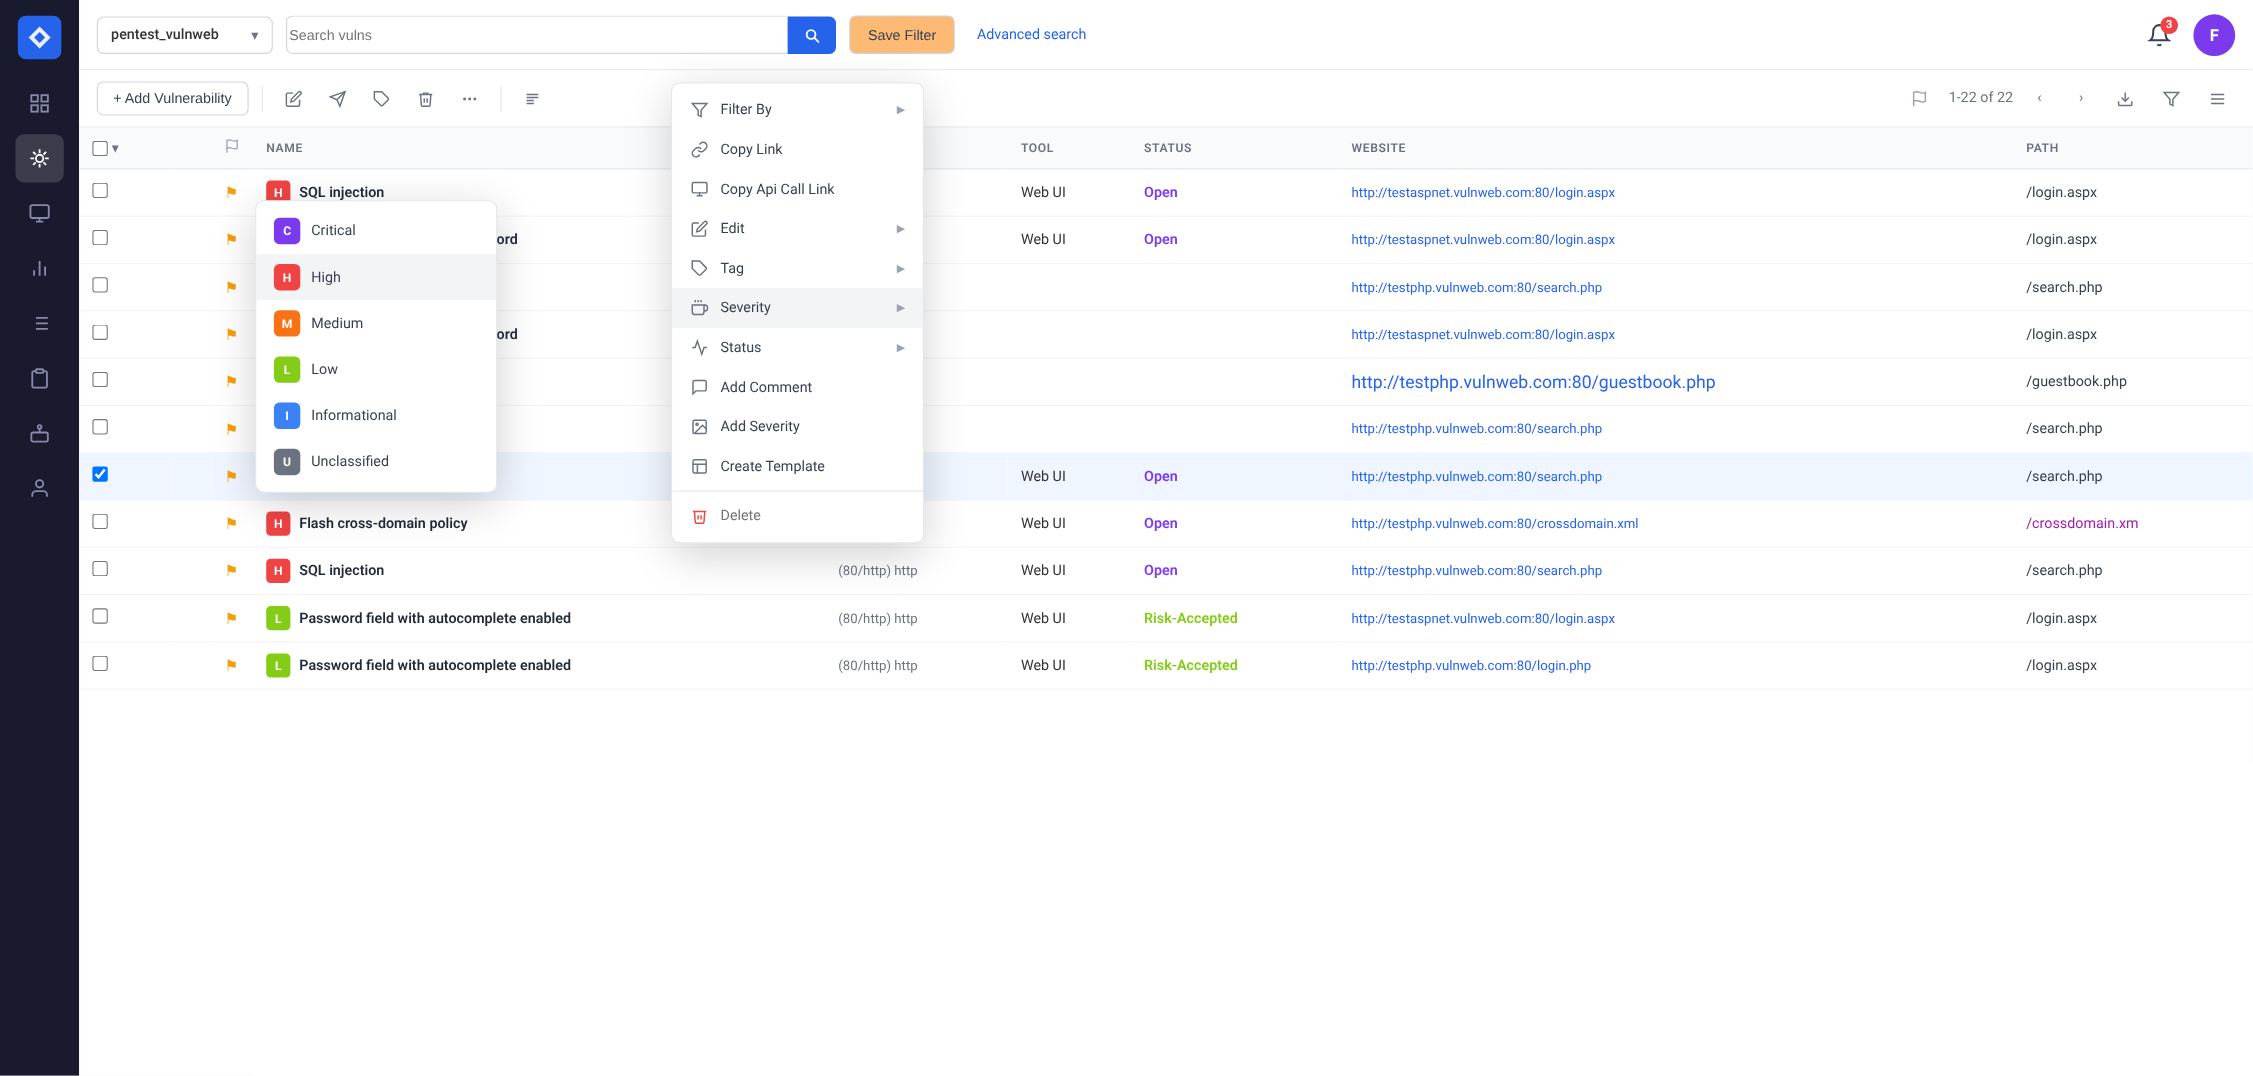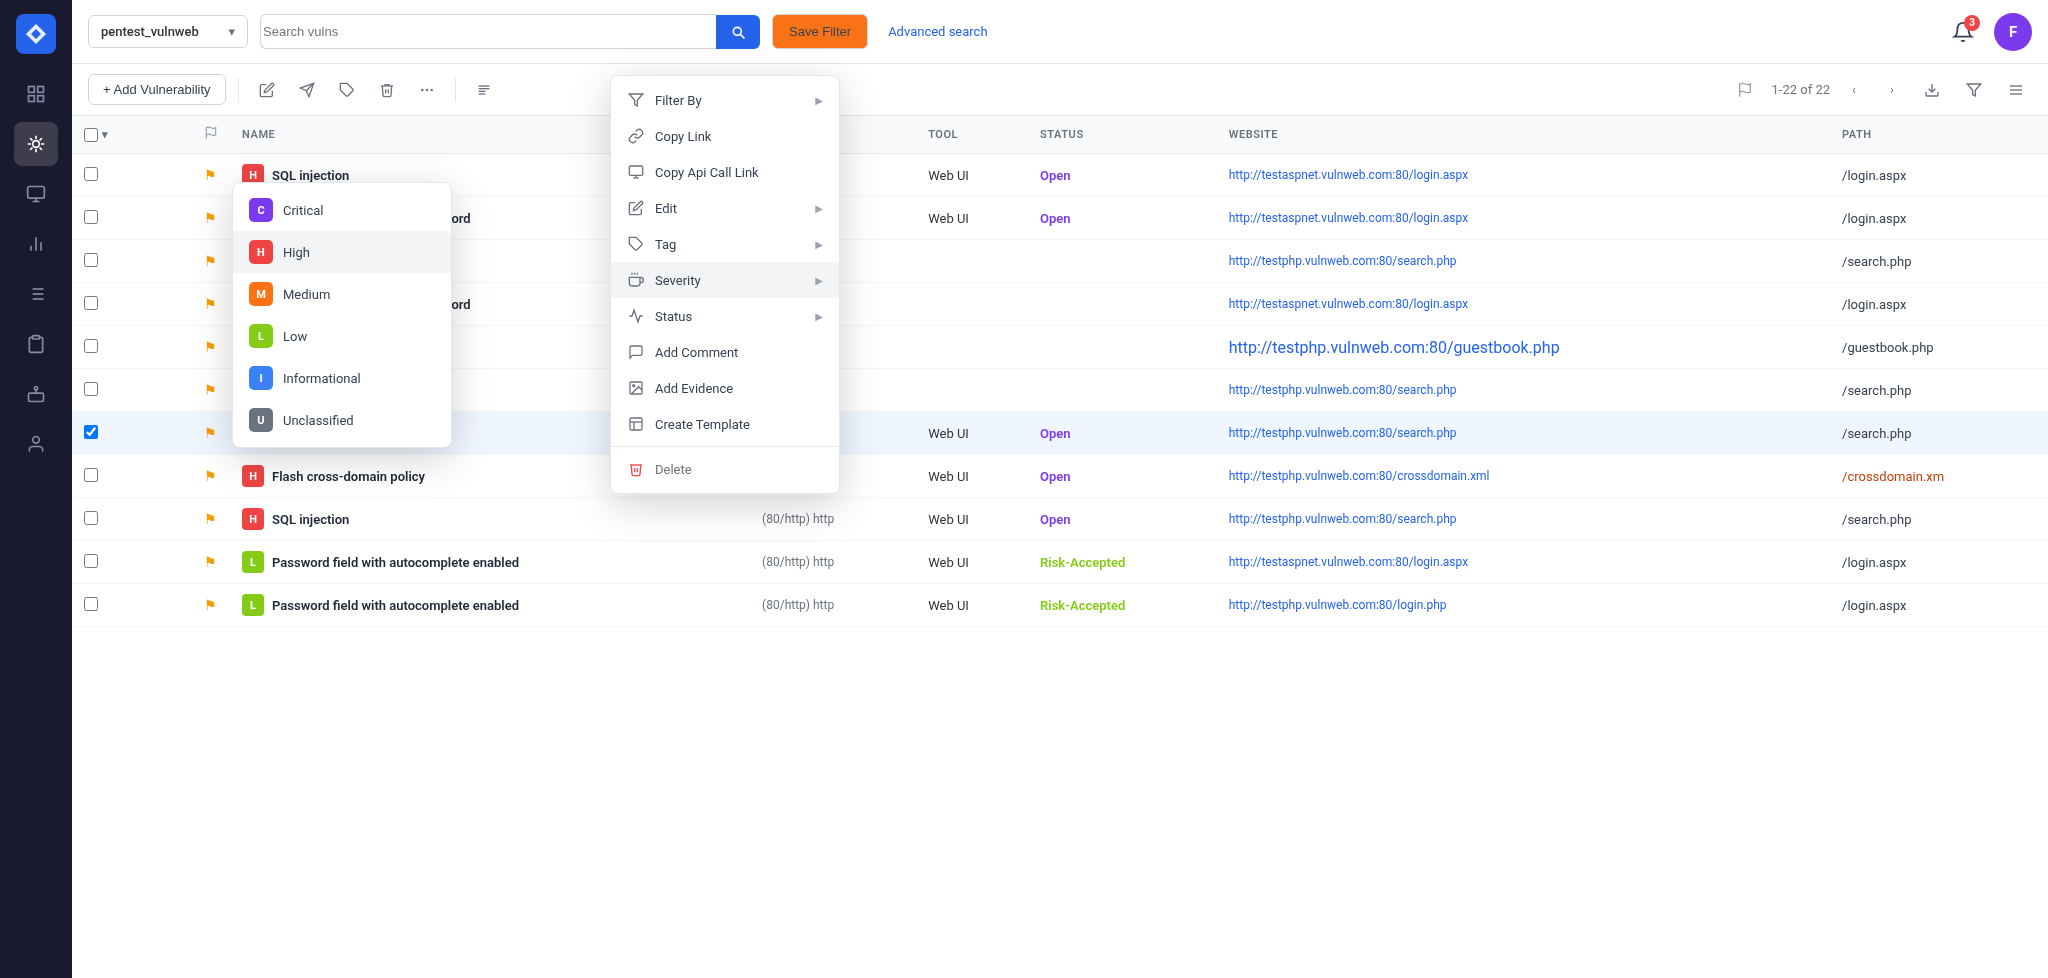--- a/index.html
+++ b/index.html
@@ -18,21 +18,21 @@
     .main-content { flex: 1; display: flex; flex-direction: column; overflow: hidden; background: #fff; }
 
     
     .topbar { display: flex; align-items: center; padding: 10px 16px; gap: 12px; border-bottom: 1px solid #e5e7eb; background: #fff; height: 64px; flex-shrink: 0; }
     .project-selector { display: flex; align-items: center; gap: 6px; background: #fff; border: 1px solid #d1d5db; border-radius: 6px; padding: 8px 12px; cursor: pointer; font-size: 13px; font-weight: 500; min-width: 160px; }
     .project-selector .chevron { margin-left: auto; color: #6b7280; }
     .search-container { flex: 1; max-width: 500px; display: flex; align-items: center; }
     .search-input { flex: 1; border: 1px solid #d1d5db; border-right: none; border-radius: 6px 0 0 6px; padding: 9px 2px; font-size: 13px; outline: none; color: #9ca3af; }
     .search-btn { background: #2563eb; border: none; border-radius: 0 6px 6px 0; padding: 9px 14px; cursor: pointer; display: flex; align-items: center; justify-content: center; }
     .search-btn svg { width: 16px; height: 16px; fill: #fff; }
-    .save-filter-btn { border: 1px solid #d1d5db; background: #f97316; border-radius: 6px; padding: 9px 16px; font-size: 13px; cursor: pointer; color: #374151; }
+    .save-filter-btn { border: 1px solid #d1d5db; background: #fdba74; border-radius: 6px; padding: 9px 16px; font-size: 13px; cursor: pointer; color: #374151; }
     .advanced-search-link { color: #2563eb; font-size: 13px; cursor: pointer; margin-left: 8px; }
     .topbar-right { margin-left: auto; display: flex; align-items: center; gap: 12px; }
     .notification-btn { position: relative; cursor: pointer; width: 38px; height: 38px; display: flex; align-items: center; justify-content: center; }
     .notification-badge { position: absolute; top: 2px; right: 2px; background: #ef4444; color: #fff; border-radius: 50%; width: 16px; height: 16px; font-size: 10px; display: flex; align-items: center; justify-content: center; font-weight: 700; }
     .avatar { width: 38px; height: 38px; border-radius: 50%; background: #7c3aed; color: #fff; display: flex; align-items: center; justify-content: center; font-weight: 700; font-size: 15px; cursor: pointer; }
 
     
     .toolbar { display: flex; align-items: center; padding: 10px 16px; gap: 8px; border-bottom: 1px solid #e5e7eb; background: #fff; height: 52px; flex-shrink: 0; }
     .add-vuln-btn { display: flex; align-items: center; gap: 6px; background: #fff; border: 1px solid #d1d5db; border-radius: 6px; padding: 7px 14px; font-size: 13px; cursor: pointer; font-weight: 500; color: #374151; }
     .toolbar-divider { width: 1px; height: 24px; background: #e5e7eb; margin: 0 4px; }
@@ -439,21 +439,21 @@
     <td>
       <div style="display:flex;align-items:center;gap:8px;">
         <span class="severity-badge sev-h">H</span>
         <span class="vuln-name" style="cursor:pointer;">Flash cross-domain policy</span>
       </div>
     </td>
     <td style="color:#6b7280;font-size:12px;">(80/http) http</td>
     <td>Web UI</td>
     <td><span class="status-open">Open</span></td>
     <td style="color:#2563eb;font-size:12px;">http://testphp.vulnweb.com:80/crossdomain.xml</td>
-    <td style="color:#c2410c;">/crossdomain.xm</td>
+    <td style="color:#a21caf;">/crossdomain.xm</td>
   </tr>
             <tr>
     <td class="col-checkbox">
       <input type="checkbox" class="checkbox" style="">
     </td>
     <td></td>
     <td></td>
     <td>
       <span class="flag-icon">⚑</span>
     </td>
@@ -598,21 +598,21 @@
     <span>Add Comment</span>
   </div>
   <div class="menu-item">
     <span class="icon">
       <svg width="16" height="16" viewBox="0 0 24 24" fill="none" stroke="currentColor" stroke-width="2">
           <rect x="3" y="3" width="18" height="18" rx="2"></rect>
           <circle cx="8.5" cy="8.5" r="1.5"></circle>
           <polyline points="21 15 16 10 5 21"></polyline>
         </svg>
     </span>
-    <span>Add Evidence</span>
+    <span>Add Severity</span>
   </div>
   <div class="menu-item">
     <span class="icon">
       <svg width="16" height="16" viewBox="0 0 24 24" fill="none" stroke="currentColor" stroke-width="2">
           <rect x="3" y="3" width="18" height="18" rx="2"></rect>
           <line x1="3" y1="9" x2="21" y2="9"></line>
           <line x1="9" y1="21" x2="9" y2="9"></line>
         </svg>
     </span>
     <span>Create Template</span>

